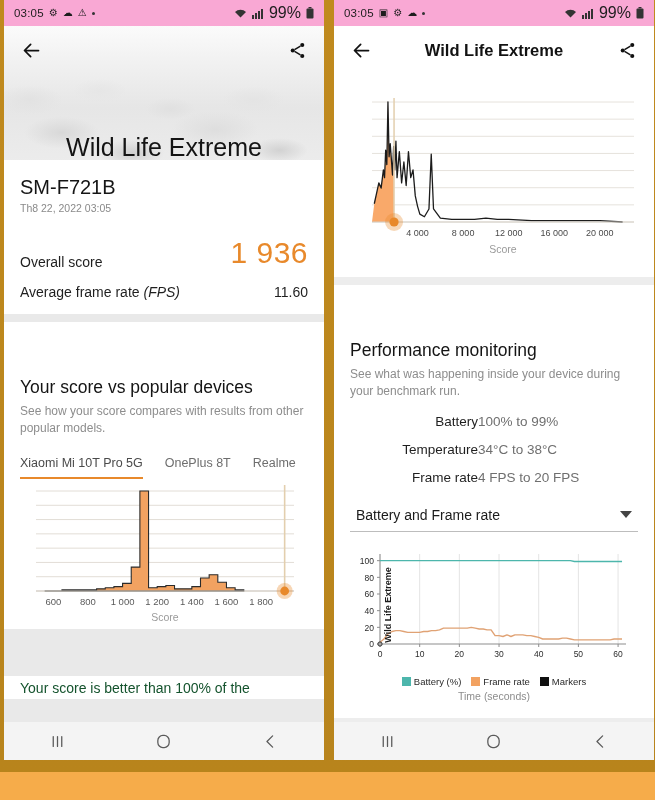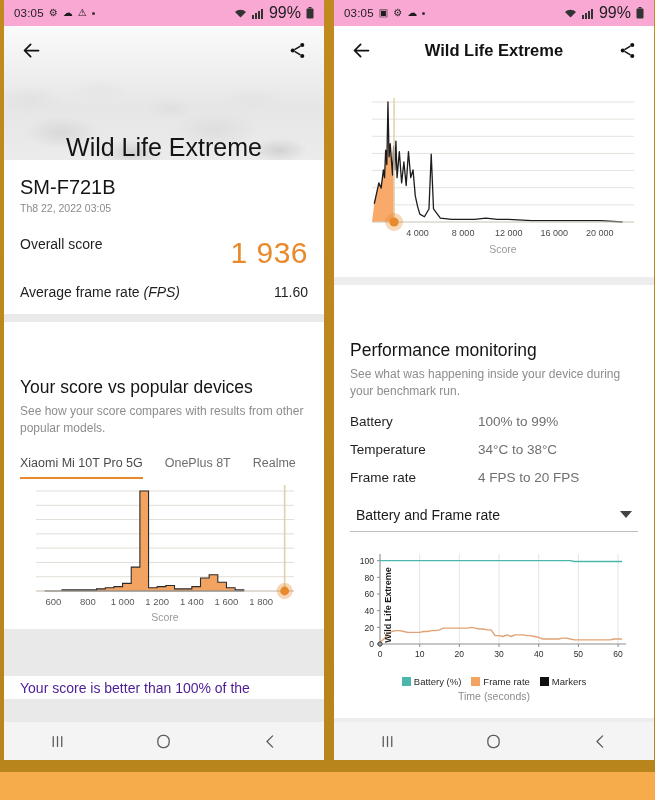--- a/index.html
+++ b/index.html
@@ -73,43 +73,43 @@
     background: #E9E9E9; overflow: hidden;
   }
   .phone.right .body-scroll { top: 74px; background: #EDEDED; }
 
   .card { background: #fff; margin-bottom: 8px; padding: 16px 16px 14px; }
   .card.nopad { padding: 10px 8px 6px; }
 
   .dev-model { font-size: 20px; color: #151515; }
   .dev-date  { font-size: 10.5px; color: #8a8a8a; margin-top: 3px; }
 
-  .score-row { display: flex; align-items: flex-start; justify-content: space-between; margin-top: 22px; }
+  .score-row { display: flex; align-items: flex-end; justify-content: space-between; margin-top: 22px; }
   .score-label { font-size: 14px; color: #1f1f1f; }
   .score-big { font-size: 30px; color: #E8892B; letter-spacing: .5px; }
   .fps-row { display: flex; align-items: baseline; justify-content: space-between; margin-top: 14px; }
   .fps-label { font-size: 14px; color: #1f1f1f; }
   .fps-label i { font-style: italic; }
   .fps-val { font-size: 14px; color: #1f1f1f; }
 
   .guide-row { display: flex; align-items: center; justify-content: space-between; margin-top: 22px; }
   .guide-txt { font-size: 11.5px; font-weight: bold; color: #1f1f1f; letter-spacing: .4px; }
 
   .sec-title { font-size: 17.5px; color: #141414; margin-top: 39px; }
   .sec-sub { font-size: 12px; color: #8d8d8d; line-height: 1.45; margin-top: 5px; }
 
   .tabs { display: flex; gap: 22px; margin-top: 18px; white-space: nowrap; overflow: hidden; }
   .tab { font-size: 12.5px; color: #6e6e6e; padding-bottom: 7px; cursor: pointer; }
   .tab.active { color: #4a4a4a; border-bottom: 2.5px solid #E8892B; }
 
   .chart-wrap { position: relative; width: 100%; }
-  .bottom-note { font-size: 14px; color: #4c1d95; line-height: 1.5; padding: 2px 16px 0; background:#fff;margin-top:47px; }
-
-  
-  .perf-row { display: flex; margin-top: 13px; font-size: 13.5px; }
+  .bottom-note { font-size: 14px; color: #14532d; line-height: 1.5; padding: 2px 16px 0; background:#fff;margin-top:47px; }
+
+  
+  .perf-row { display: flex; margin-top: 13px; font-size: 13.5px; text-align: right; }
   .perf-k { width: 128px; color: #1f1f1f; }
   .perf-v { color: #6f6f6f; }
 
   .select {
     margin-top: 22px; border-bottom: 1px solid #bdbdbd; padding: 0 6px 8px 6px;
     display: flex; align-items: center; justify-content: space-between; cursor: pointer;
   }
   .select-val { font-size: 14px; color: #1b1b1b; }
   .caret { width:0;height:0;border-left:6px solid transparent;border-right:6px solid transparent;border-top:7px solid #444; }
 

